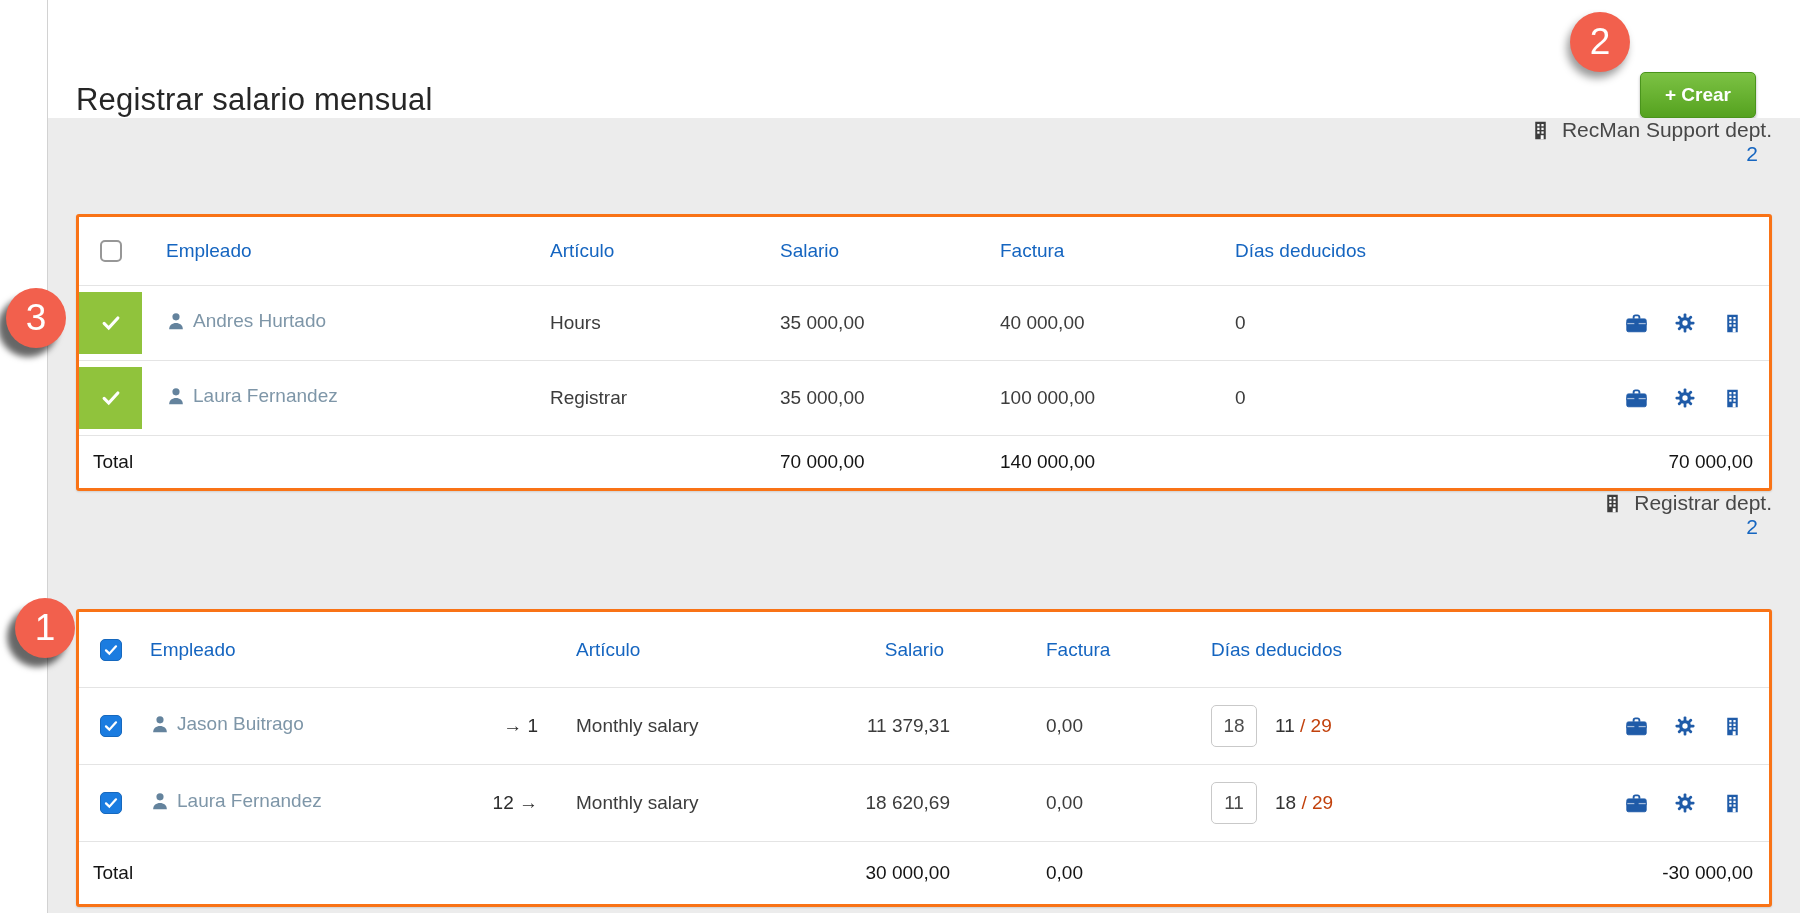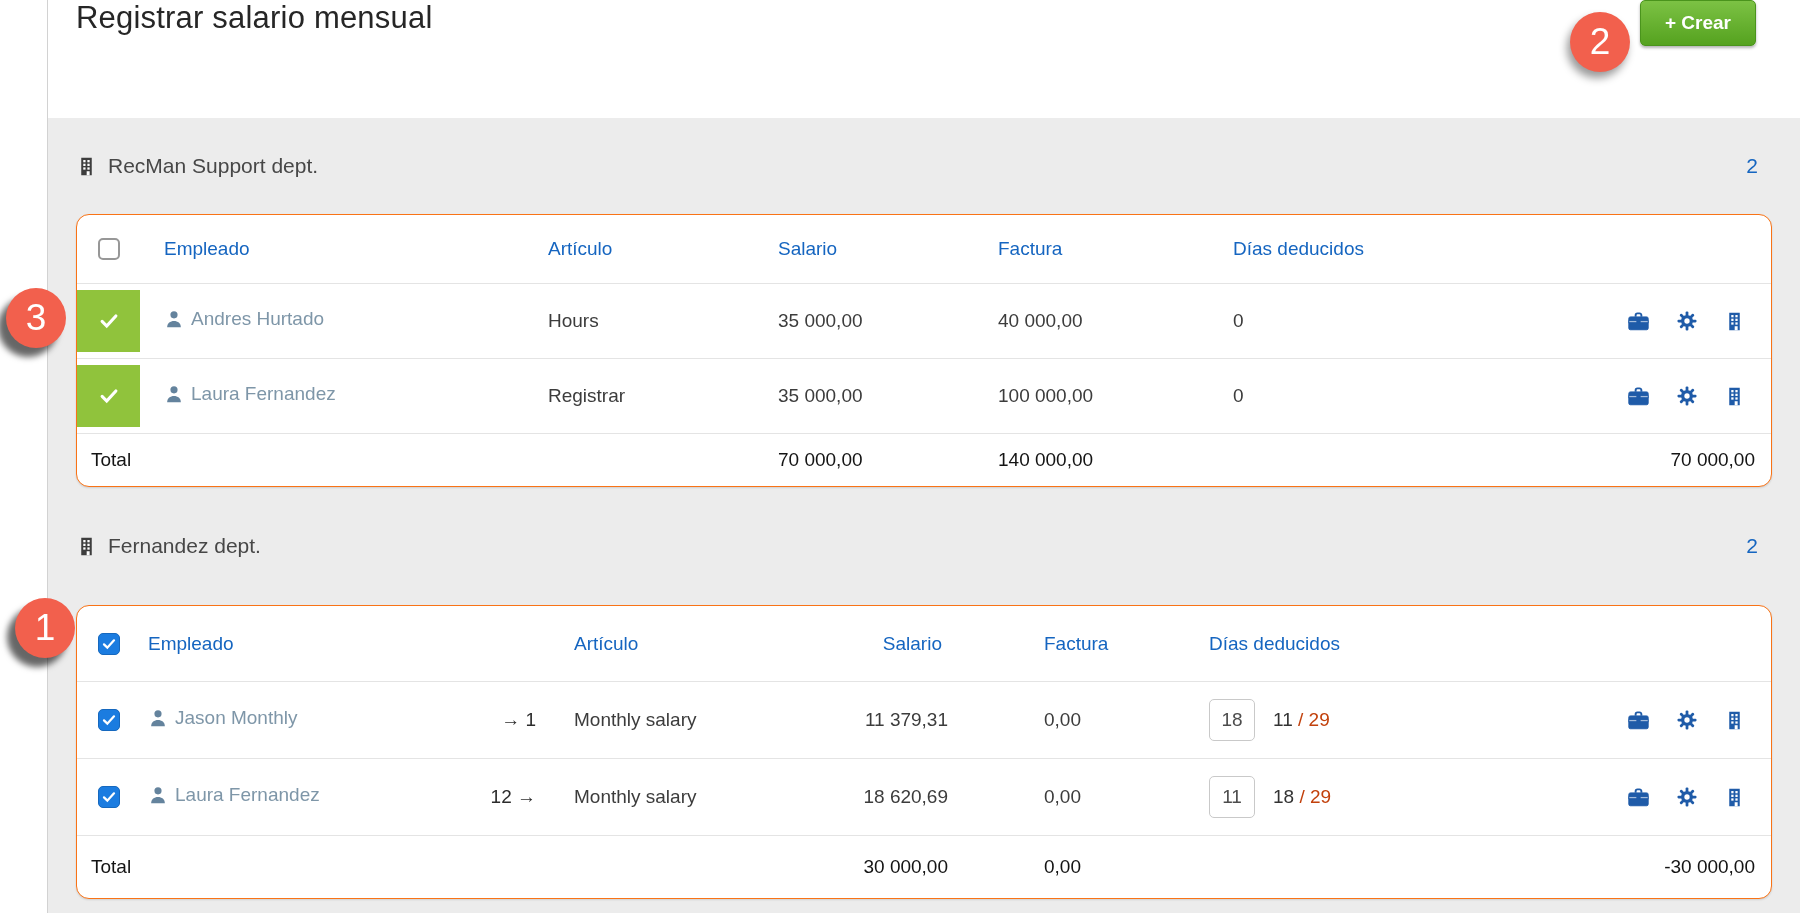--- a/index.html
+++ b/index.html
@@ -1,35 +1,35 @@
 <!DOCTYPE html>
 <html><head>
 <meta charset="utf-8">
 <style>
   html,body{margin:0;padding:0;background:#fff;}
   .page{position:relative;width:1800px;height:913px;background:#fff;overflow:hidden;
         font-family:"Liberation Sans","DejaVu Sans",sans-serif;color:#3c3c3c;}
   .left-strip{position:absolute;left:0;top:0;width:47px;height:100%;background:#fff;border-right:1px solid #d2d2d2;z-index:1;}
   
   .topbar{position:absolute;left:48px;right:0;top:0;height:118px;background:#fff;
-          display:flex;align-items:flex-start;padding:0 44px 0 28px;box-sizing:border-box;}
+          display:flex;align-items:flex-end;padding:0 44px 0 28px;box-sizing:border-box;}
   .page-title{font-size:31px;color:#262626;letter-spacing:.2px;}
   .topbar-spacer{flex:1;}
   .btn-create{background:linear-gradient(#7cc244,#55a21f);border:1px solid #4a941c;border-radius:5px;
               color:#fff;font-size:19px;font-weight:700;padding:11px 24px;cursor:pointer;
               box-shadow:0 2px 3px rgba(0,0,0,.3);font-family:inherit;}
   
   .content{position:absolute;left:48px;right:0;top:118px;bottom:0;background:#ececec;
            padding:0 28px;box-sizing:border-box;}
-  .section-head{display:flex;align-items:center;height:96px;}
+  .section-head{display:flex;align-items:flex-end;height:96px;flex-direction:column;}
   .section-head.tall{height:118px;}
   .section-title{display:flex;align-items:center;gap:11px;font-size:21px;color:#474747;}
   .section-title svg{display:block;}
   .section-count{margin-left:auto;font-size:21px;color:#1565c0;padding-right:14px;}
-  .card{background:#fff;border:1px solid #f97316;border-radius:13px;box-shadow:0 1px 2px rgba(0,0,0,.12);}
+  .card{background:#fff;border:3px solid #f97316;border-radius:3px;box-shadow:0 1px 2px rgba(0,0,0,.12);}
   table{width:100%;border-collapse:collapse;font-size:19px;color:#3c3c3c;table-layout:fixed;}
   th{font-weight:400;color:#1565c0;text-align:left;}
   th,td{padding:0;vertical-align:middle;}
   .t1 th,.t1 td{height:68px;}
   .t1 tr.total td{height:52px;}
   .t2 th{height:75px;}
   .t2 td{height:76px;}
   .t2 tr.total td{height:62px;}
   tr{border-bottom:1px solid #e4e4e4;}
   tr.total{border-bottom:none;}
@@ -246,21 +246,21 @@
         </table>
     </div>
 
     <div class="section-head tall">
       <div class="section-title">
         <span>
           <svg width="21" height="21" viewBox="0 0 24 24" fill="#3d3d3d">
               <use href="#i-building"></use>
             </svg>
         </span>
-        <span>Fernandez dept.</span>
+        <span>Registrar dept.</span>
       </div>
       <div class="section-count">2</div>
     </div>
 
     <div class="card">
       <table class="t2">
         <colgroup>
           <col style="width:63px">
             <col style="width:330px">
             <col style="width:76px">
@@ -289,21 +289,21 @@
         <tr>
           <td class="cell-center"><span class="cbx checked">
             <svg width="16" height="16" viewBox="0 0 24 24" stroke="#fff">
                     <use href="#i-check"></use>
                   </svg>
                 </span></td>
           <td class="pad8"><span class="emp">
             <svg width="20" height="20" viewBox="0 0 24 24" fill="#64839d">
                     <use href="#i-person"></use>
                   </svg>
-            <span>Jason Monthly</span>
+            <span>Jason Buitrago</span>
                 </span></td>
           <td class="num-right"><span class="transfer">→ 1</span></td>
           <td class="pad28">Monthly salary</td>
           <td class="num-right" style="padding-right:72px">11 379,31</td>
           <td class="pad24">0,00</td>
           <td class="pad24">
                 <div class="days-wrap">
             <input class="days-input" value="18" style="">
             <span><span class="days-val">11</span>
             <span class="days-max">/ 29</span></span>

